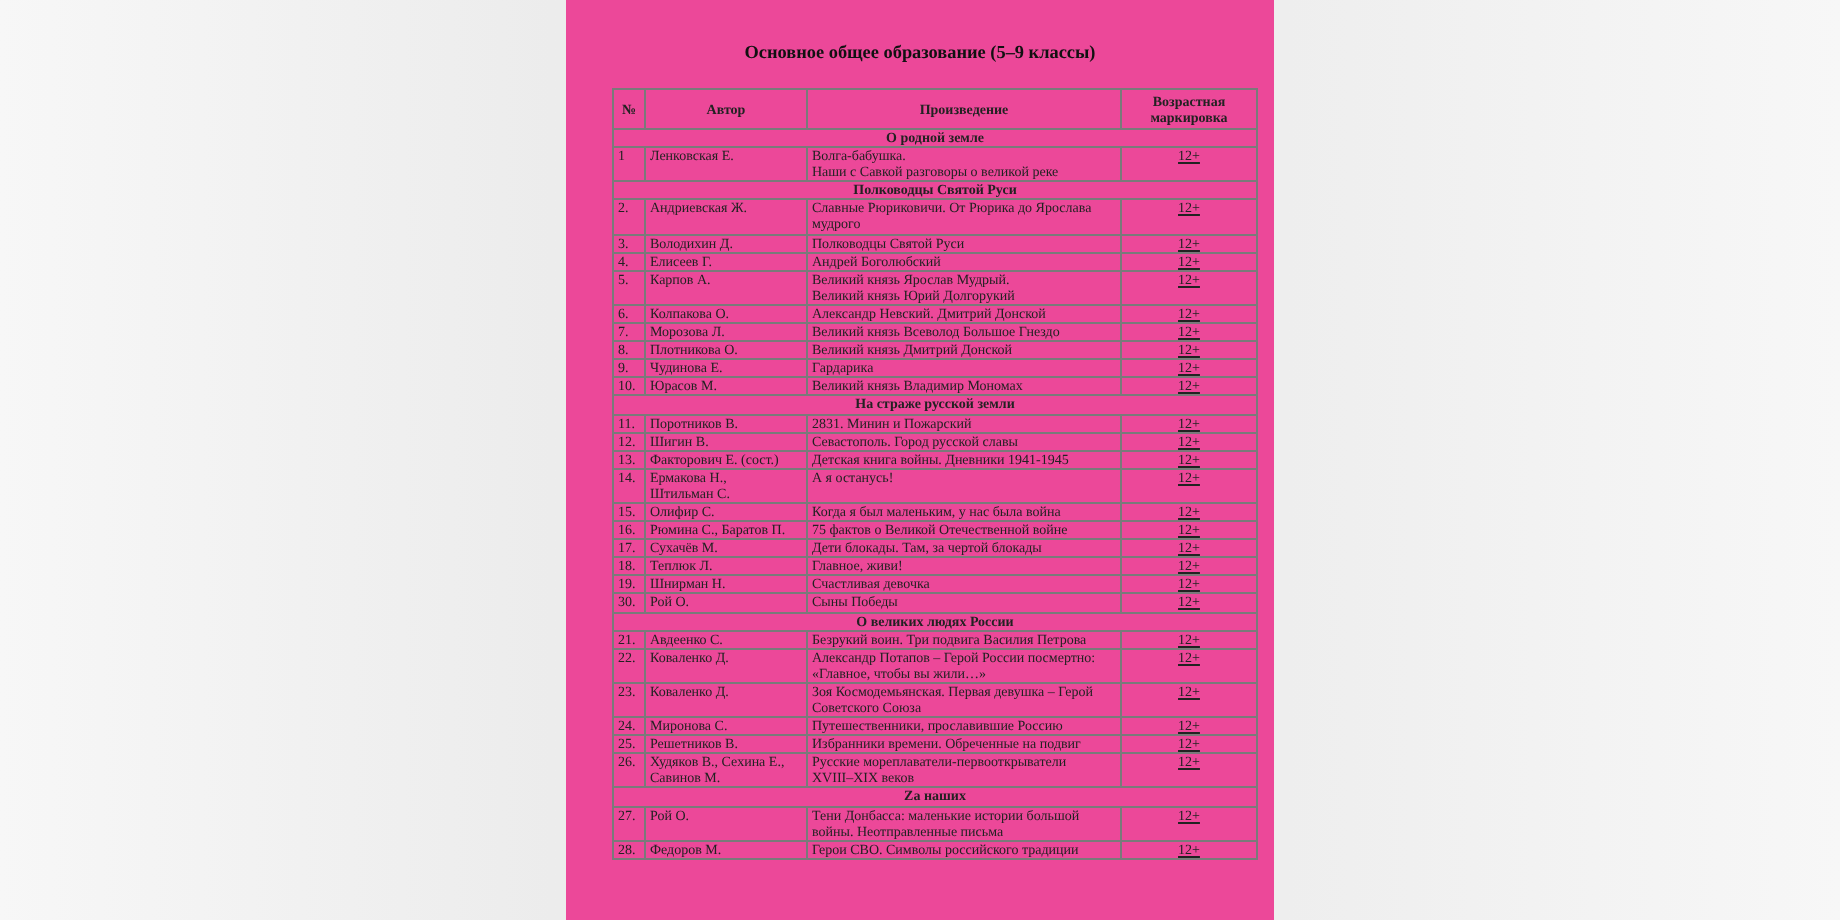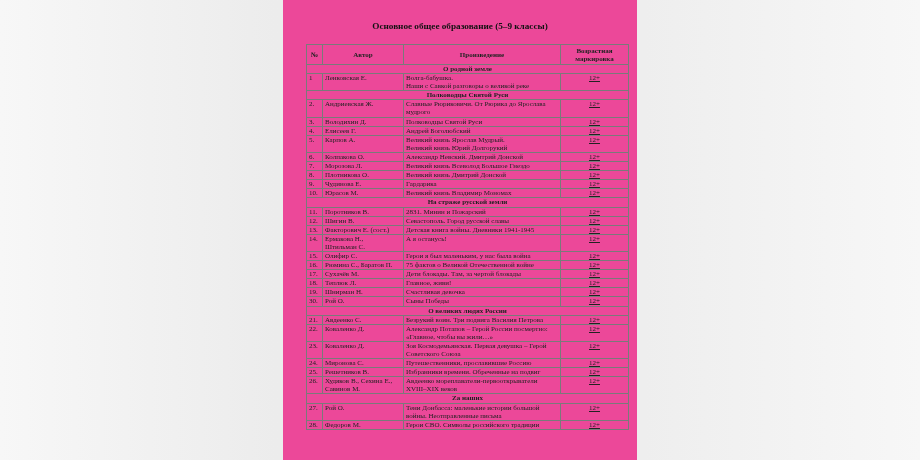--- a/index.html
+++ b/index.html
@@ -143,21 +143,21 @@
         </tr>
         <tr>
           <td class="num">14.</td>
           <td><span>Ермакова Н.,</span><br><span>Штильман С.</span></td>
           <td><span>А я останусь!</span></td>
           <td class="age">12+</td>
         </tr>
         <tr>
           <td class="num">15.</td>
           <td><span>Олифир С.</span></td>
-          <td><span>Герои я был маленьким, у нас была война</span></td>
+          <td><span>Когда я был маленьким, у нас была война</span></td>
           <td class="age">12+</td>
         </tr>
         <tr>
           <td class="num">16.</td>
           <td><span>Рюмина С., Баратов П.</span></td>
           <td><span>75 фактов о Великой Отечественной войне</span></td>
           <td class="age">12+</td>
         </tr>
         <tr>
           <td class="num">17.</td>
@@ -212,21 +212,21 @@
         </tr>
         <tr>
           <td class="num">25.</td>
           <td><span>Решетников В.</span></td>
           <td><span>Избранники времени. Обреченные на подвиг</span></td>
           <td class="age">12+</td>
         </tr>
         <tr>
           <td class="num">26.</td>
           <td><span>Худяков В., Сехина Е.,</span><br><span>Савинов М.</span></td>
-          <td><span>Авдеенко мореплаватели-первооткрыватели</span><br><span>XVIII–XIX веков</span></td>
+          <td><span>Русские мореплаватели-первооткрыватели</span><br><span>XVIII–XIX веков</span></td>
           <td class="age">12+</td>
         </tr>
         <tr class="section">
           <td colspan="4">Za наших</td>
         </tr>
         <tr>
           <td class="num">27.</td>
           <td><span>Рой О.</span></td>
           <td><span>Тени Донбасса: маленькие истории большой</span><br><span>войны. Неотправленные письма</span></td>
           <td class="age">12+</td>

